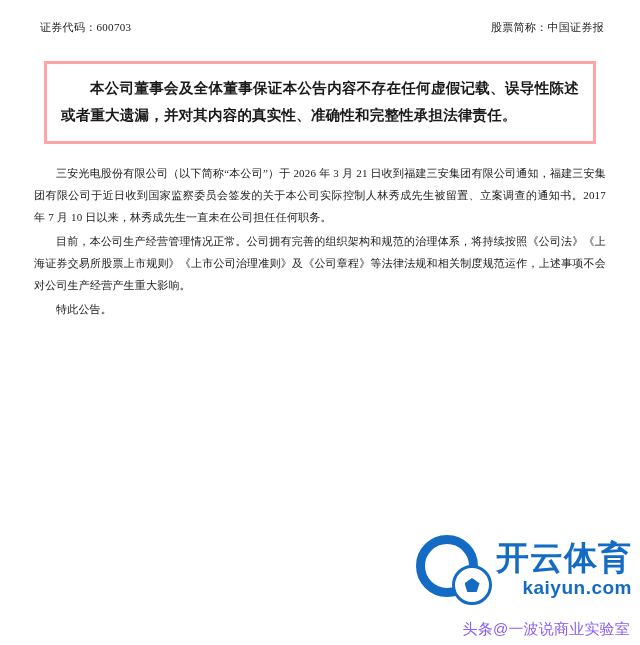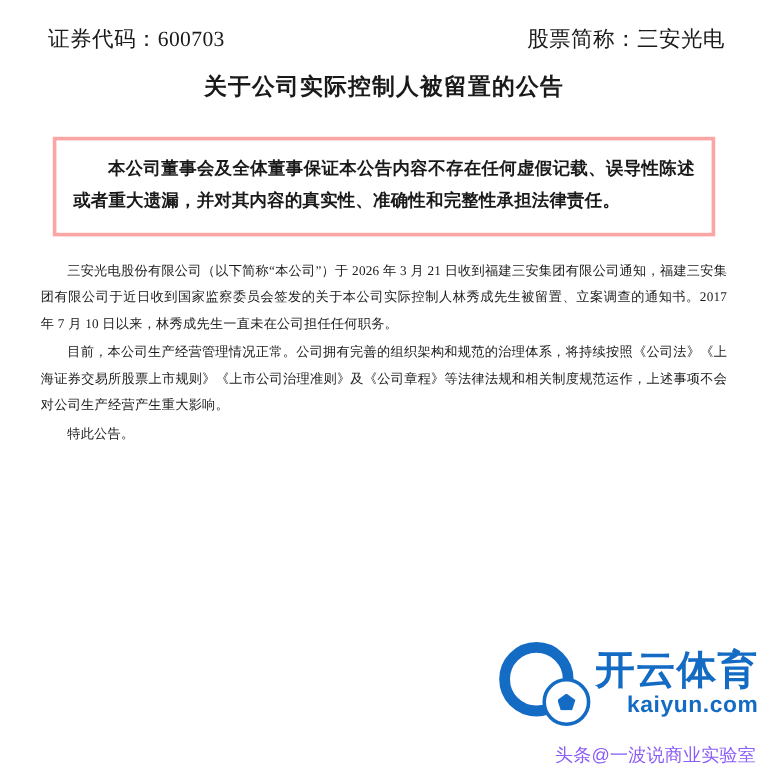--- a/index.html
+++ b/index.html
@@ -19,21 +19,21 @@
     position: relative;
     width: 640px;
     height: 645px;
     box-sizing: border-box;
     padding: 14px 34px 0 34px;
   }
   .header-row {
     display: flex;
     justify-content: space-between;
     align-items: baseline;
-    font-size: 18px;
+    font-size: 11px;
     letter-spacing: 0.3px;
     margin-top: 6px;
     margin-bottom: 10px;
     padding: 0 2px;
   }
   .header-item {
     white-space: nowrap;
   }
   .hdr-left { margin-left: 4px; }
   .hdr-mid  { margin-left: 14px; }
@@ -188,26 +188,25 @@
 </head>
 <body>
 
 <div class="page">
 
   <div class="header-row">
     <div class="header-item hdr-left">
       <span>证券代码：</span><span>600703</span>
     </div>
     <div class="header-item hdr-mid">
-      <span>股票简称：</span><span>三安光电</span>
+      <span>股票简称：</span><span>中国证券报</span>
     </div>
   </div>
 
   <div class="title-block">
-    <div class="title-sub">关于公司实际控制人被留置的公告</div>
   </div>
 
   <div class="notice-box">
     <p>本公司董事会及全体董事保证本公告内容不存在任何虚假记载、误导性陈述或者重大遗漏，并对其内容的真实性、准确性和完整性承担法律责任。</p>
   </div>
 
   <div class="body-text">
     <p>三安光电股份有限公司（以下简称“本公司”）于 2026 年 3 月 21 日收到福建三安集团有限公司通知，福建三安集团有限公司于近日收到国家监察委员会签发的关于本公司实际控制人林秀成先生被留置、立案调查的通知书。2017 年 7 月 10 日以来，林秀成先生一直未在公司担任任何职务。</p>
     <p>目前，本公司生产经营管理情况正常。公司拥有完善的组织架构和规范的治理体系，将持续按照《公司法》《上海证券交易所股票上市规则》《上市公司治理准则》及《公司章程》等法律法规和相关制度规范运作，上述事项不会对公司生产经营产生重大影响。</p>
     <p class="closing">特此公告。</p>

